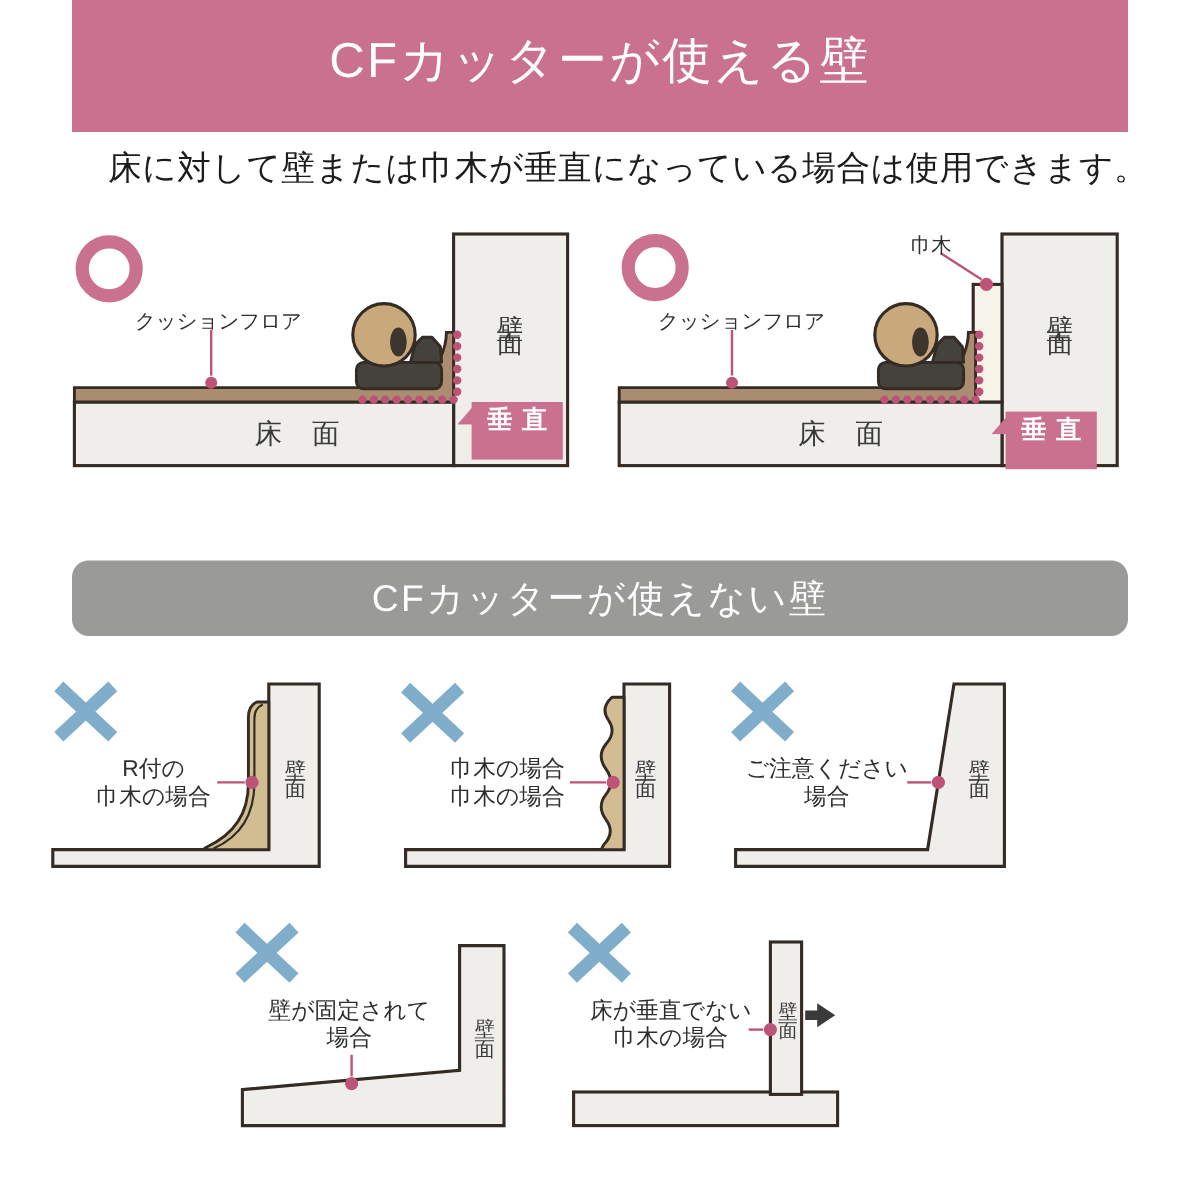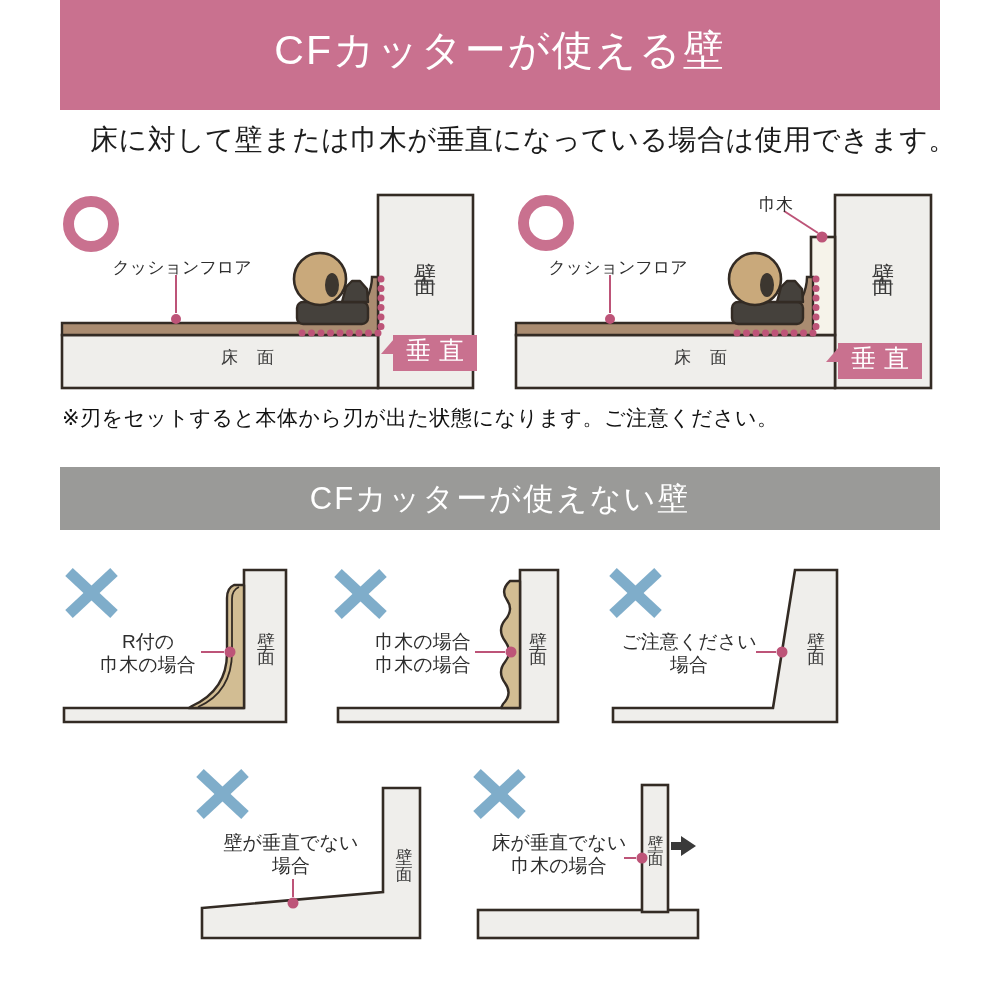--- a/index.html
+++ b/index.html
@@ -1,20 +1,20 @@
 <!DOCTYPE html>
 <html style="--pink: #c9718f; --dot_pink: #bd5478; --banner_gray: #9a9a98; --x_blue: #7fadca; --outline_ink: #332b24; --surface_gray: #efeeeb; --cushion_tan: #aa8c71; --roll_tan: #c9a97b; --roll_hole: #3c362f; --tool_body: #45413c; --baseboard_tan: #d2bd93; --baseboard_cream: #f6f3ea; --arrow_dark: #3a3a3a; --text_dark: #1c1c1c;"><head>
 <meta charset="utf-8">
 <style>
   html,body{margin:0;padding:0;background:#fff;}
   .page{position:relative;width:1000px;height:1000px;background:#fff;overflow:hidden;
         font-family:"Liberation Sans","DejaVu Sans",sans-serif;}
   .banner{position:absolute;left:60px;width:880px;color:#fff;text-align:center;white-space:nowrap;}
   .banner-ok{top:0;height:110px;line-height:100px;font-size:41px;letter-spacing:2px;background:var(--pink,#c9718f);}
-  .banner-ng{top:467px;height:63px;line-height:63px;font-size:31px;letter-spacing:2px;background:var(--banner_gray,#9a9a98);}
+  .banner-ng{top:467px;height:63px;line-height:63px;font-size:31px;letter-spacing:2px;background:var(--banner_gray,#9a9a98);border-radius:14px;}
   .intro{position:absolute;left:59px;top:121px;font-size:28px;color:var(--text_dark,#1c1c1c);letter-spacing:.5px;white-space:nowrap;margin-left:31px;}
   .note{position:absolute;left:62px;top:404px;font-size:21px;color:#111;letter-spacing:.5px;white-space:nowrap;}
   .diag{position:absolute;}
   .diag svg{position:absolute;left:0;top:0;}
   
   .shape{fill:var(--surface_gray,#efeeeb);stroke:var(--outline_ink,#332b24);stroke-width:2.6;stroke-linejoin:miter;}
   .tan{fill:var(--cushion_tan,#aa8c71);stroke:var(--outline_ink,#332b24);stroke-width:2.4;}
   .tanb{fill:var(--baseboard_tan,#d2bd93);stroke:var(--outline_ink,#332b24);stroke-width:2.4;stroke-linejoin:round;}
   .cream{fill:var(--baseboard_cream,#f6f3ea);stroke:var(--outline_ink,#332b24);stroke-width:2.6;}
   .roll{fill:var(--roll_tan,#c9a97b);stroke:var(--outline_ink,#332b24);stroke-width:2.6;}
@@ -22,28 +22,28 @@
   .toolbody{fill:var(--tool_body,#45413c);stroke:var(--outline_ink,#332b24);stroke-width:2.4;stroke-linejoin:round;}
   .inner{fill:none;stroke:var(--outline_ink,#332b24);stroke-width:1.8;}
   .dotline{fill:none;stroke:var(--dot_pink,#bd5478);stroke-width:7;stroke-linecap:round;stroke-dasharray:0 9.5;}
   .leader{stroke:var(--dot_pink,#bd5478);stroke-width:2;}
   .pdot{fill:var(--dot_pink,#bd5478);}
   .xmark line{stroke:var(--x_blue,#7fadca);stroke-width:11;}
   .arrowp{fill:var(--arrow_dark,#3a3a3a);}
   
   .olbl{position:absolute;font-size:17px;color:#2e2e2e;white-space:nowrap;transform:translateX(-50%);}
   .olbl2{position:absolute;font-size:19px;line-height:23px;color:#2e2e2e;text-align:center;white-space:nowrap;transform:translateX(-50%);}
-  .flbl{font-size:17px;color:#3a3a3a;letter-spacing:1px;}
+  .flbl{font-size:23px;color:#3a3a3a;letter-spacing:1px;}
   .vwall{position:absolute;writing-mode:vertical-rl;font-size:22px;letter-spacing:14px;color:#3a3a3a;transform:translateX(-50%);white-space:nowrap;}
   .vwall-ng{font-size:18px;letter-spacing:18px;}
   .vwall-d4{font-size:17px;letter-spacing:19px;}
   .vwall-d5{font-size:16px;letter-spacing:18px;}
   .okring{position:absolute;width:56px;height:56px;box-sizing:border-box;border:11px solid var(--pink,#c9718f);border-radius:50%;}
   .vbadge{position:absolute;height:32px;line-height:31px;background:var(--pink,#c9718f);color:#fff;
-          font-weight:normal;font-size:25px;letter-spacing:8px;padding:0 5px 4px 13px;white-space:nowrap;}
+          font-weight:bold;font-size:21px;letter-spacing:8px;padding:0 5px 16px 13px;white-space:nowrap;}
   .vbadge::before{content:"";position:absolute;left:-12px;top:4px;width:13px;height:15px;
           background:var(--pink,#c9718f);clip-path:polygon(100% 0,100% 100%,0 100%);}
 </style>
 </head>
 <body>
 
 <div class="page">
 
   <div class="banner banner-ok">CFカッターが使える壁</div>
 
@@ -90,25 +90,24 @@
       <path class="dotline" d="M308,99 L308,153 L221,153"></path>
     </svg>
     <div class="okring" style="left:10px;top:15px"></div>
     <div class="olbl" style="left:268px;top:13px">巾木</div>
     <div class="olbl" style="left:110px;top:76px">クッションフロア</div>
     <div class="vwall" style="left:375px;top:64px">壁面</div>
     <div class="olbl flbl" style="left:193px;top:166px">床　面</div>
     <div class="vbadge" style="left:330px;top:163px">垂直</div>
   </div>
 
-  <div class="note">※刃をセットすると本体から刃が出た状態になります。ご注意ください。</div>
 
   <div class="banner banner-ng">CFカッターが使えない壁</div>
 
-  <div class="diag" style="left:44px;top:565px;width:300px;height:180px">
+  <div class="diag" style="left:24px;top:565px;width:300px;height:180px">
     <svg viewBox="0 0 300 180" width="300" height="180">
       <path class="shape" d="M20,143 L200,143 L200,5 L242,5 L242,157 L20,157 Z"></path>
       <path class="tanb" d="M200,20 L190,20 Q183,23 183,33 L183,88 Q183,125 148,141 L145,143 L200,143 Z"></path>
       <path class="inner" d="M195,22 Q188,25 188,34 L188,87 Q188,127 154,142"></path>
       <g class="xmark">
         <line x1="25" y1="7" x2="70" y2="49"></line>
           <line x1="70" y1="7" x2="25" y2="49"></line>
       </g>
       <line class="leader" x1="157" y1="87" x2="180" y2="87"></line>
       <circle class="pdot" cx="186" cy="87" r="5.5"></circle>
@@ -159,21 +158,21 @@
     <svg viewBox="0 0 280 190" width="280" height="190">
       <path class="shape" d="M42,143 L223,127 L223,23 L260,23 L260,173 L42,173 Z"></path>
       <g class="xmark">
         <line x1="40" y1="8" x2="85" y2="50"></line>
           <line x1="85" y1="8" x2="40" y2="50"></line>
       </g>
       <line class="leader" x1="133" y1="114" x2="133" y2="132"></line>
       <circle class="pdot" cx="133" cy="138" r="5.5"></circle>
     </svg>
     <div class="olbl2" style="left:131px;top:66px">
-      <span>壁が垂直でない</span><br>
+      <span>壁が固定されて</span><br>
       <span>場合</span>
     </div>
     <div class="vwall vwall-d4" style="left:244px;top:69px">壁面</div>
   </div>
 
   <div class="diag" style="left:440px;top:765px;width:320px;height:190px">
     <svg viewBox="0 0 320 190" width="320" height="190">
       <rect class="shape" x="38" y="145" width="220" height="28"></rect>
       <rect class="shape" x="202" y="20" width="26" height="127"></rect>
       <path class="arrowp" d="M231,77 L241,77 L241,71 L256,81 L241,91 L241,85 L231,85 Z"></path>

